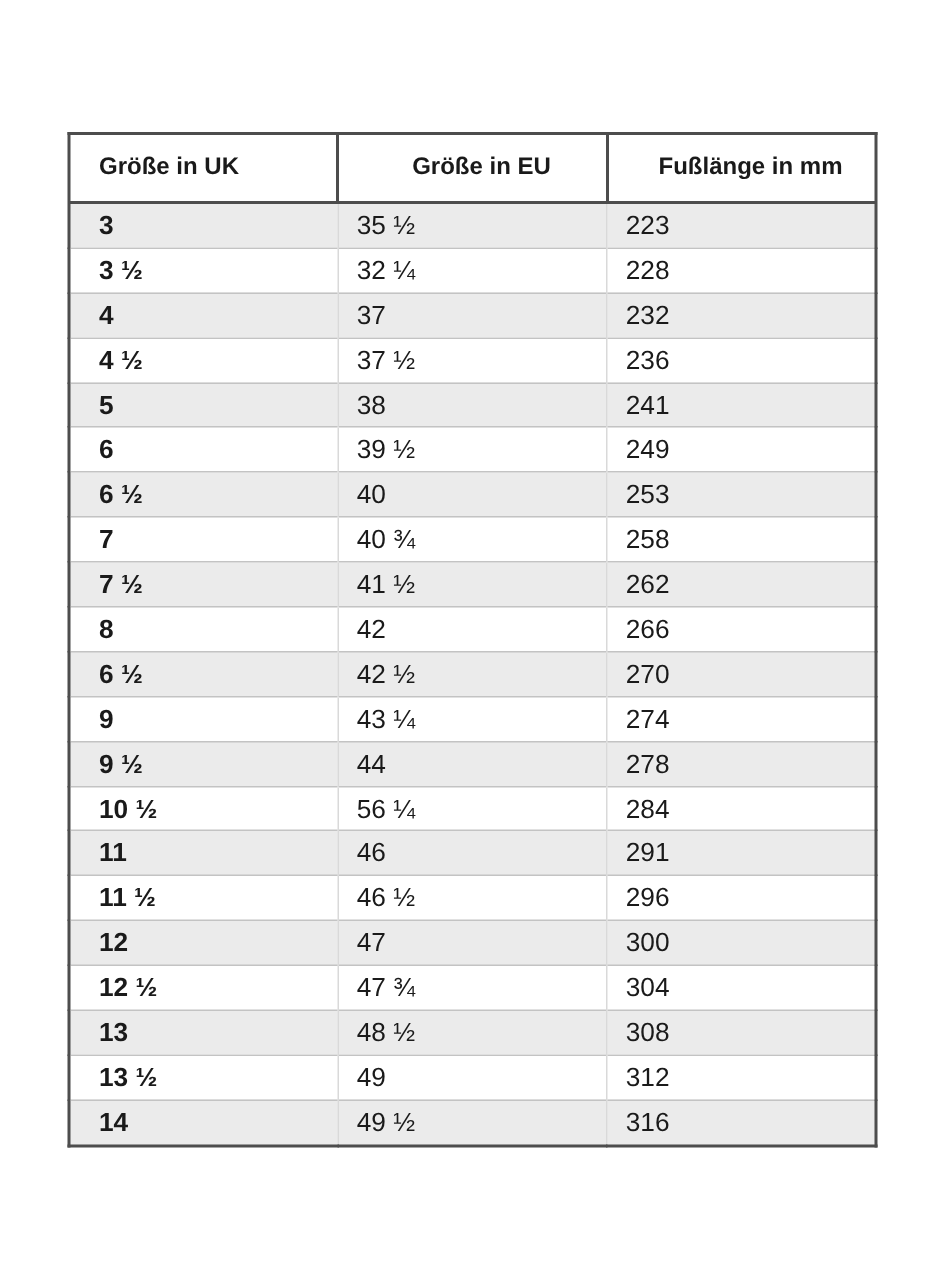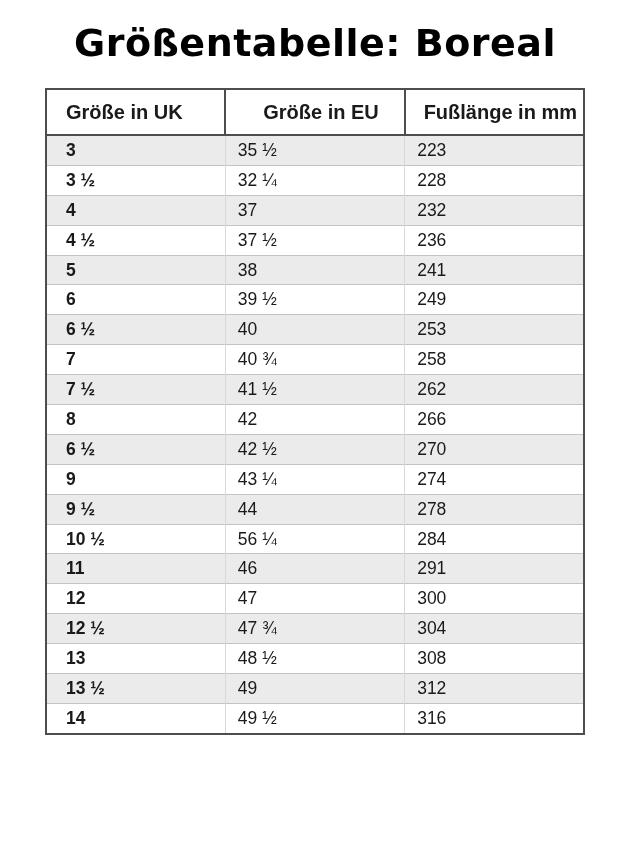--- a/index.html
+++ b/index.html
@@ -29,21 +29,21 @@
     position: absolute;
     left: 45px;
     top: 88px;
     width: 540px;
     border-collapse: collapse;
     table-layout: fixed;
     border: 2px solid #4d4d4d;
   }
   table.size-table th {
     height: 44px;
-    font-size: 20px;
+    font-size: 16px;
     font-weight: bold;
     color: #1a1a1a;
     text-align: left;
     padding: 0 0 0 12px;
     vertical-align: middle;
     border-bottom: 2px solid #4d4d4d;
     background: #ffffff;
   }
   table.size-table th + th {
     border-left: 2px solid #4d4d4d;
@@ -76,21 +76,20 @@
   }
   table.size-table tbody tr:nth-child(even) {
     background: #ffffff;
   }
 </style>
 </head>
 <body>
 
 <div class="page">
 
-  <h1 class="title">Größentabelle: Boreal</h1>
 
   <table class="size-table">
     <thead>
       <tr>
         <th>Größe in UK</th>
         <th>Größe in EU</th>
         <th>Fußlänge in mm</th>
       </tr>
     </thead>
     <tbody>
@@ -163,20 +162,25 @@
           <td>10 ½</td>
           <td>56 ¼</td>
           <td>284</td>
         </tr>
         <tr>
           <td>11</td>
           <td>46</td>
           <td>291</td>
         </tr>
         <tr>
+          <td>11 ½</td>
+          <td>46 ½</td>
+          <td>296</td>
+        </tr>
+        <tr>
           <td>12</td>
           <td>47</td>
           <td>300</td>
         </tr>
         <tr>
           <td>12 ½</td>
           <td>47 ¾</td>
           <td>304</td>
         </tr>
         <tr>

